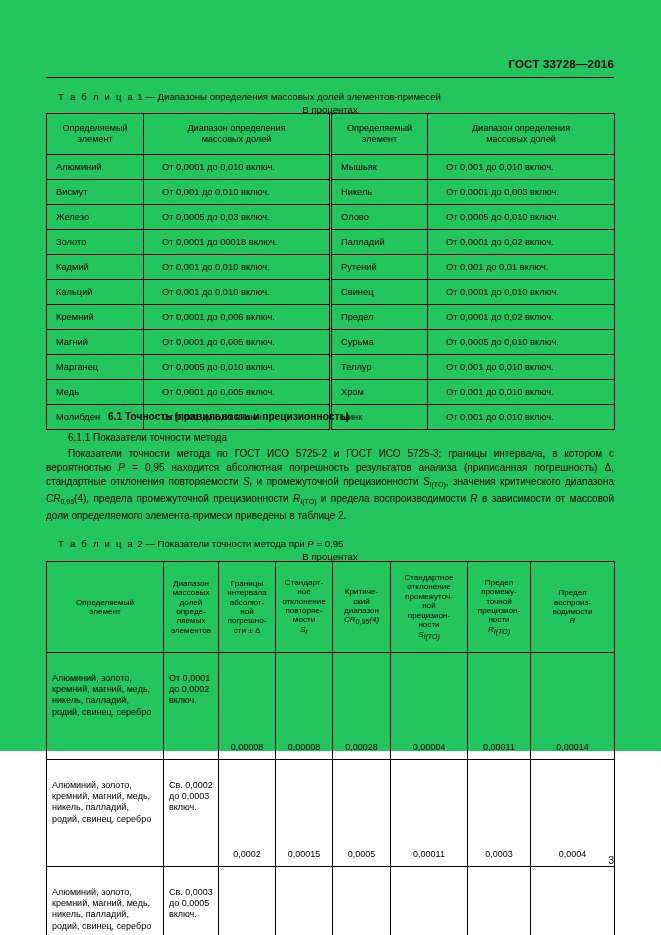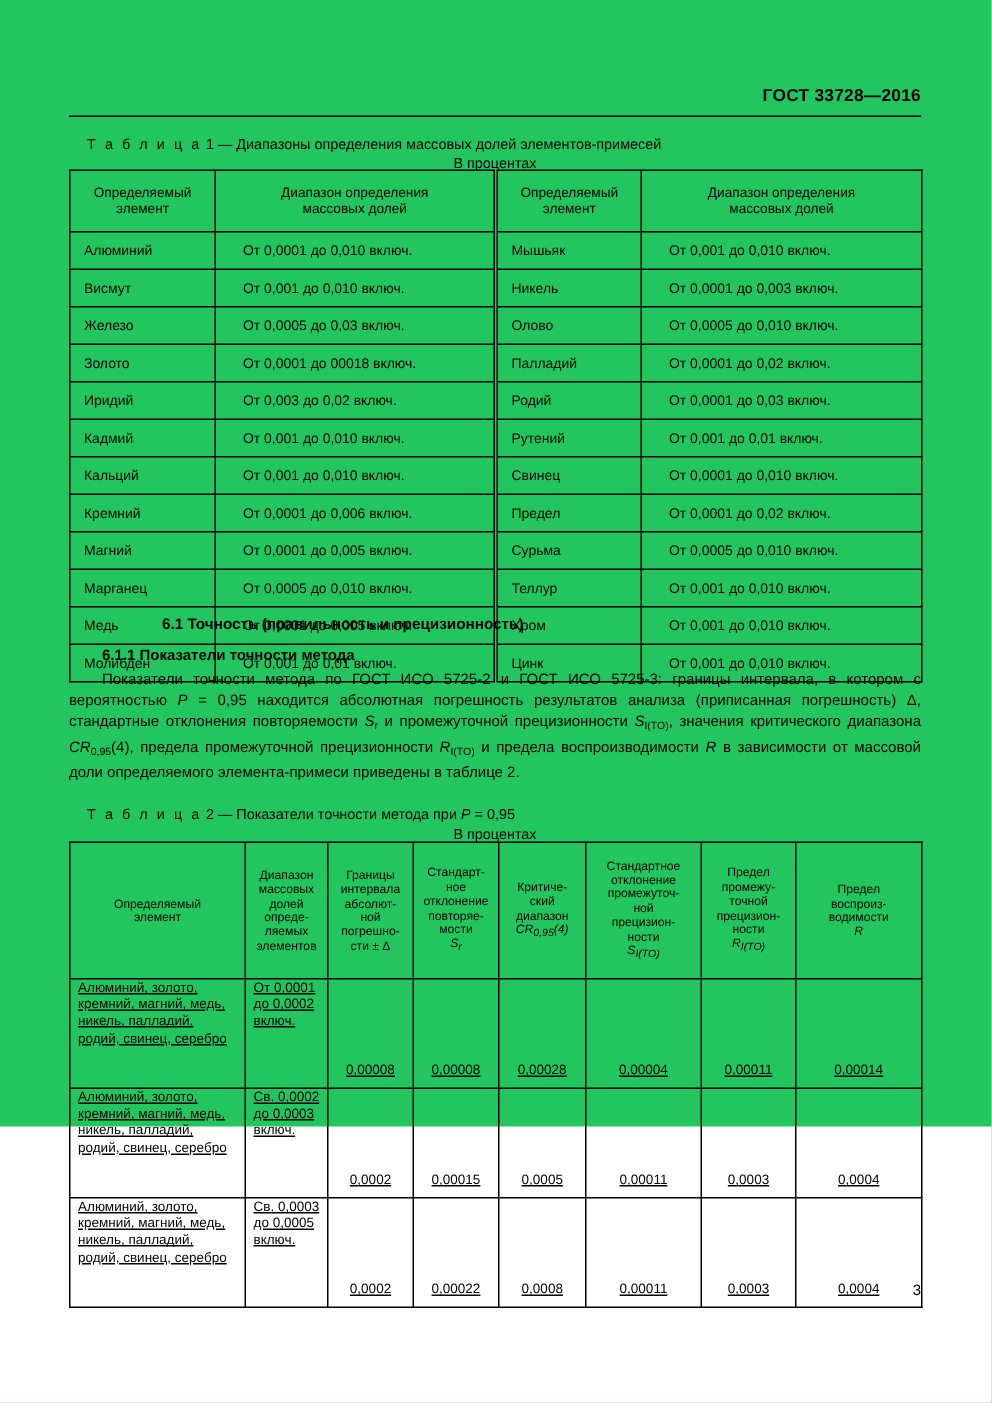--- a/index.html
+++ b/index.html
@@ -107,21 +107,21 @@
   .h2 {
     position: absolute;
     font-size: 10.2px;
     font-weight: bold;
     white-space: nowrap;
     margin-left: 40px;
   }
   .h3 {
     position: absolute;
     font-size: 10px;
-    font-weight: bold;
+    font-weight: normal;
     white-space: nowrap;
   }
   .para {
     position: absolute;
     left: 46px;
     width: 568px;
     font-size: 10px;
     line-height: 14.1px;
     text-align: justify;
     text-indent: 22px;
@@ -143,23 +143,22 @@
     font-size: 8.1px;
     line-height: 9.4px;
     padding: 3px 2px;
     height: 84px;
     vertical-align: middle;
   }
   #table2 td {
     font-size: 9px;
     line-height: 11.2px;
     vertical-align: top;
-    padding: 0 5px;
+    padding: 20px 5px;
     height: 66px;
-    text-decoration: underline;
   }
   #table2 td.val {
     text-align: center;
     vertical-align: bottom;
     padding-bottom: 6px;
   }
   .d1 { width: 117px; }
   .d2 { width: 55px; }
   .d3 { width: 57px; }
   .d4 { width: 57px; }
@@ -239,26 +238,20 @@
           <td class="midsep">Олово</td>
           <td class="num">От 0,0005 до 0,010 включ.</td>
         </tr>
         <tr>
           <td>Золото</td>
           <td class="num">От 0,0001 до 00018 включ.</td>
           <td class="midsep">Палладий</td>
           <td class="num">От 0,0001 до 0,02 включ.</td>
         </tr>
         <tr>
-          <td>Иридий</td>
-          <td class="num">От 0,003 до 0,02 включ.</td>
-          <td class="midsep">Родий</td>
-          <td class="num">От 0,0001 до 0,03 включ.</td>
-        </tr>
-        <tr>
           <td>Кадмий</td>
           <td class="num">От 0,001 до 0,010 включ.</td>
           <td class="midsep">Рутений</td>
           <td class="num">От 0,001 до 0,01 включ.</td>
         </tr>
         <tr>
           <td>Кальций</td>
           <td class="num">От 0,001 до 0,010 включ.</td>
           <td class="midsep">Свинец</td>
           <td class="num">От 0,0001 до 0,010 включ.</td>

